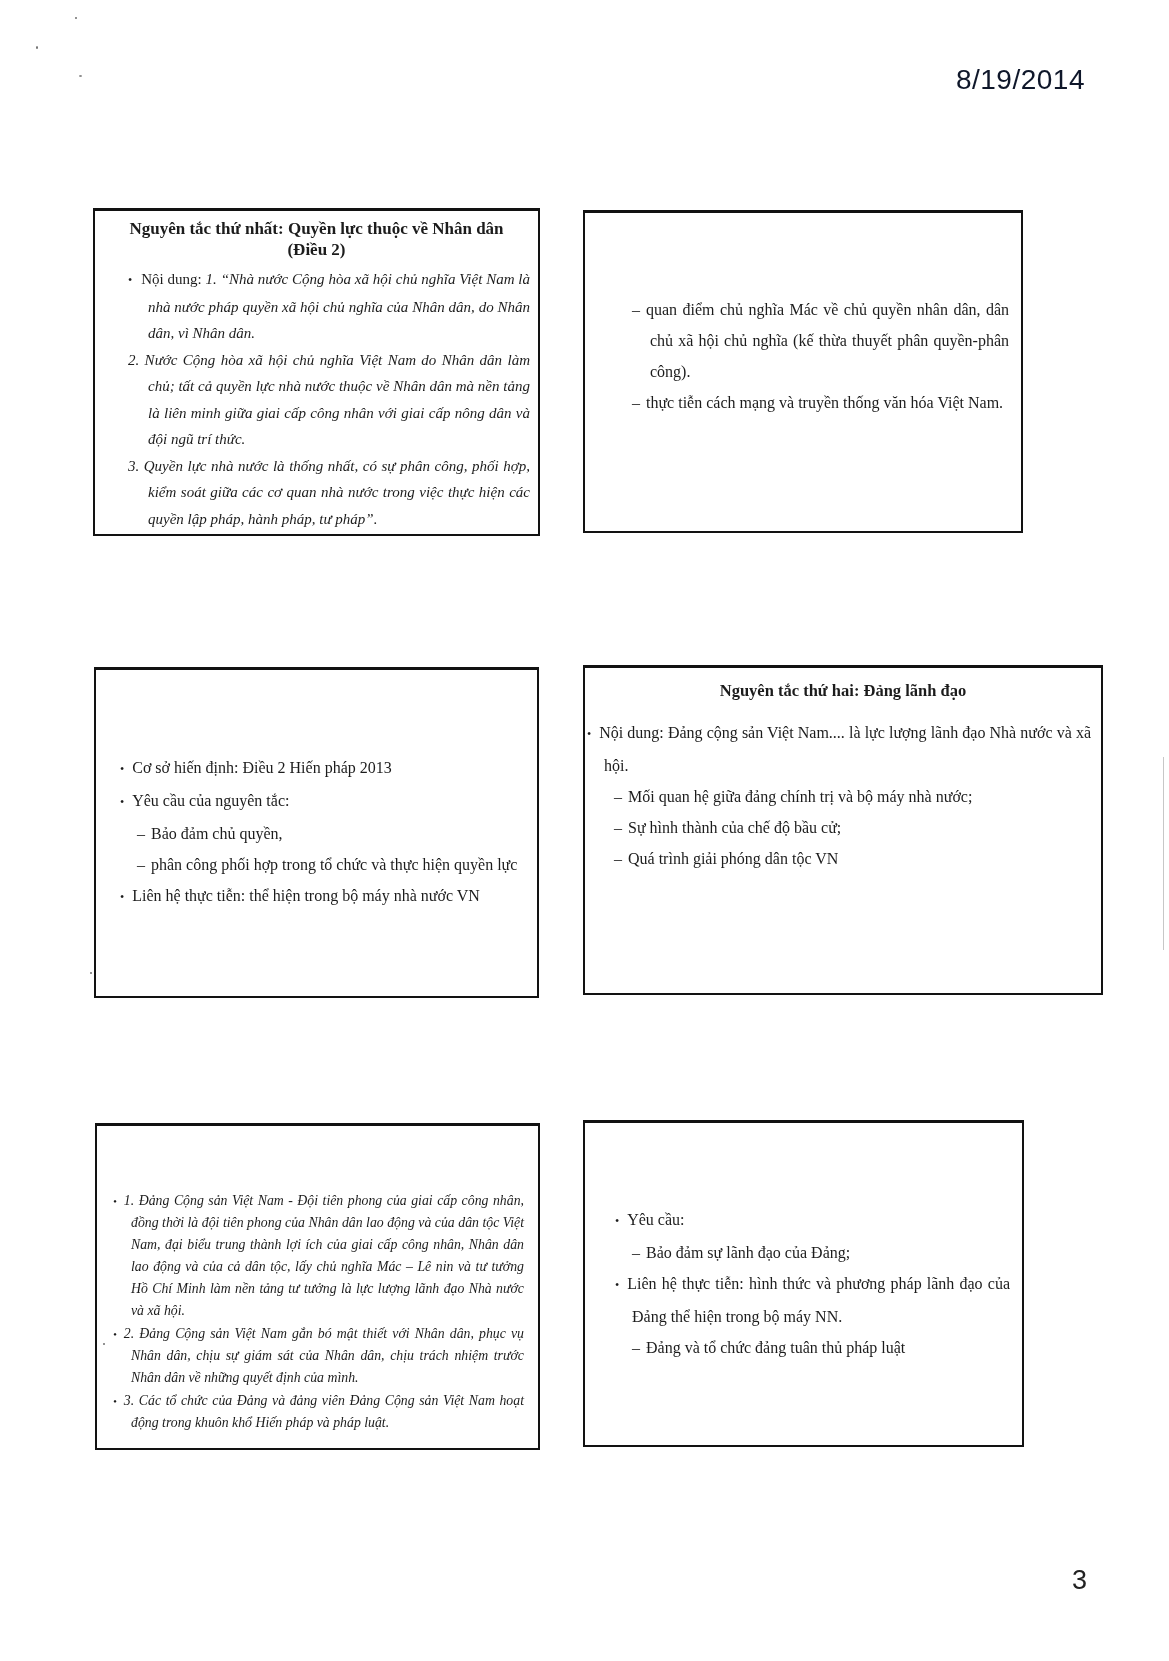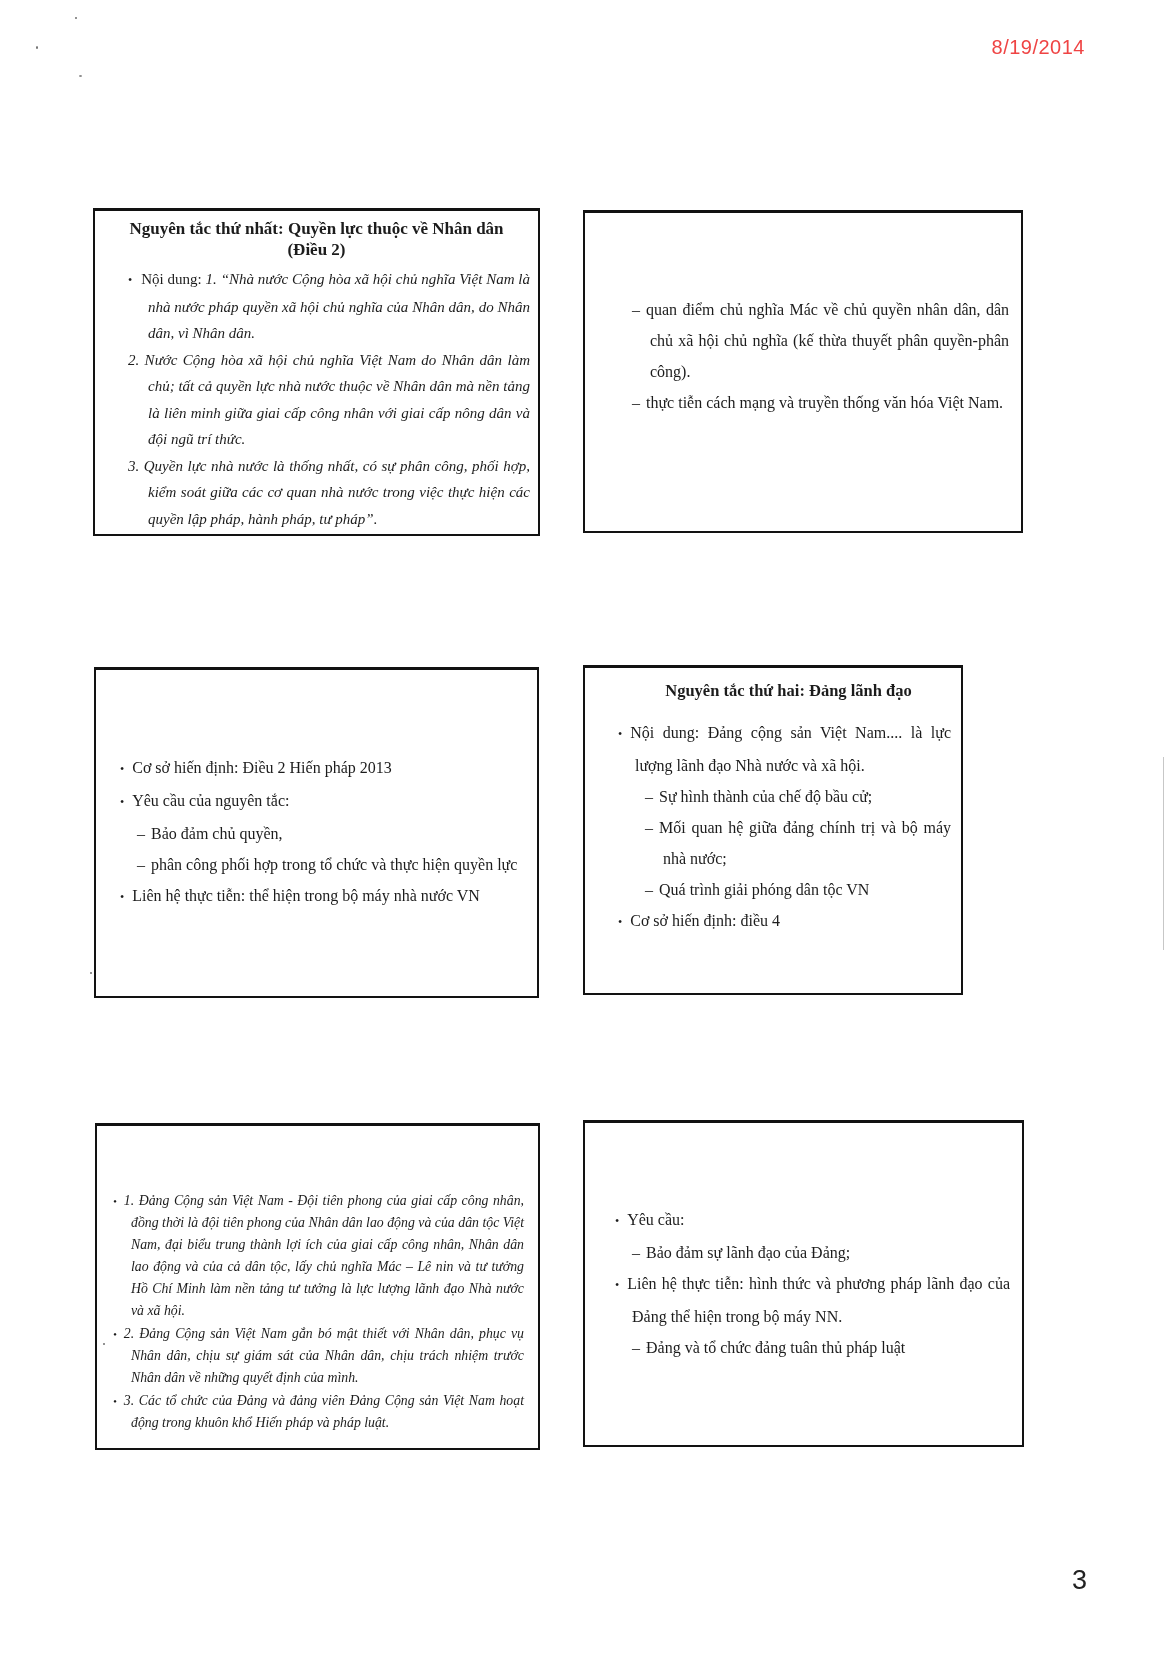--- a/index.html
+++ b/index.html
@@ -6,40 +6,40 @@
   .page{
     position:relative;
     width:1169px;height:1661px;
     background:#ffffff;
     margin:0 auto;
     overflow:hidden;
     font-family:"Liberation Serif", serif;
     color:#1c1c1c;
   }
   .date{
-    position:absolute;top:36px;right:84px;
+    position:absolute;top:64px;right:84px;
     font-family:"Liberation Sans", sans-serif;
-    font-size:20px;color:#ef4444;letter-spacing:0.5px;
+    font-size:28px;color:#0f172a;letter-spacing:0.5px;
   }
   .pagenum{
     position:absolute;left:1072px;top:1565px;
     font-family:"Liberation Sans", sans-serif;
     font-size:27px;color:#222;
   }
   .slide{
     position:absolute;
     border:2px solid #121212;
     border-top-width:3px;
     background:#fff;
     box-sizing:border-box;
   }
   #s1{left:93px;top:208px;width:447px;height:328px;}
   #s2{left:583px;top:210px;width:440px;height:323px;}
   #s3{left:94px;top:667px;width:445px;height:331px;}
-  #s4{left:583px;top:665px;width:380px;height:330px;padding-left:31px;}
+  #s4{left:583px;top:665px;width:520px;height:330px;}
   #s5{left:95px;top:1123px;width:445px;height:327px;}
   #s6{left:583px;top:1120px;width:441px;height:327px;}
 
   .stitle{
     font-weight:bold;text-align:center;
     font-size:17px;line-height:21px;
     padding-top:7px;
   }
   #s4 .stitle{font-size:16.5px;padding-top:12px;}
 
@@ -113,24 +113,23 @@
       <div class="li lv2"><span class="mk">–</span><span class="t">Bảo đảm chủ quyền,</span></div>
       <div class="li lv2"><span class="mk">–</span><span class="t">phân công phối hợp trong tổ chức và thực hiện quyền lực</span></div>
       <div class="li lv1"><span class="mk">•</span><span class="t">Liên hệ thực tiễn: thể hiện trong bộ máy nhà nước VN</span></div>
     </div>
   </div>
 
   <div class="slide rb" id="s4">
     <div class="stitle">Nguyên tắc thứ hai: Đảng lãnh đạo</div>
     <div class="body">
       <div class="li lv1"><span class="mk">•</span><span class="t">Nội dung: Đảng cộng sản Việt Nam.... là lực lượng lãnh đạo Nhà nước và xã hội.</span></div>
+      <div class="li lv2"><span class="mk">–</span><span class="t">Mối quan hệ giữa đảng chính trị và bộ máy nhà nước;</span></div>
       <div class="li lv2"><span class="mk">–</span><span class="t">Sự hình thành của chế độ bầu cử;</span></div>
-      <div class="li lv2"><span class="mk">–</span><span class="t">Mối quan hệ giữa đảng chính trị và bộ máy nhà nước;</span></div>
       <div class="li lv2"><span class="mk">–</span><span class="t">Quá trình giải phóng dân tộc VN</span></div>
-      <div class="li lv1"><span class="mk">•</span><span class="t">Cơ sở hiến định: điều 4</span></div>
     </div>
   </div>
 
   <div class="slide" id="s5">
     <div class="body">
       <div class="li"><span class="mk">•</span><span class="t">1. Đảng Cộng sản Việt Nam - Đội tiên phong của giai cấp công nhân, đồng thời là đội tiên phong của Nhân dân lao động và của dân tộc Việt Nam, đại biểu trung thành lợi ích của giai cấp công nhân, Nhân dân lao động và của cả dân tộc, lấy chủ nghĩa Mác – Lê nin và tư tưởng Hồ Chí Minh làm nền tảng tư tưởng là lực lượng lãnh đạo Nhà nước và xã hội.</span></div>
       <div class="li"><span class="mk">•</span><span class="t">2. Đảng Cộng sản Việt Nam gắn bó mật thiết với Nhân dân, phục vụ Nhân dân, chịu sự giám sát của Nhân dân, chịu trách nhiệm trước Nhân dân về những quyết định của mình.</span></div>
       <div class="li"><span class="mk">•</span><span class="t">3. Các tổ chức của Đảng và đảng viên Đảng Cộng sản Việt Nam hoạt động trong khuôn khổ Hiến pháp và pháp luật.</span></div>
     </div>
   </div>

